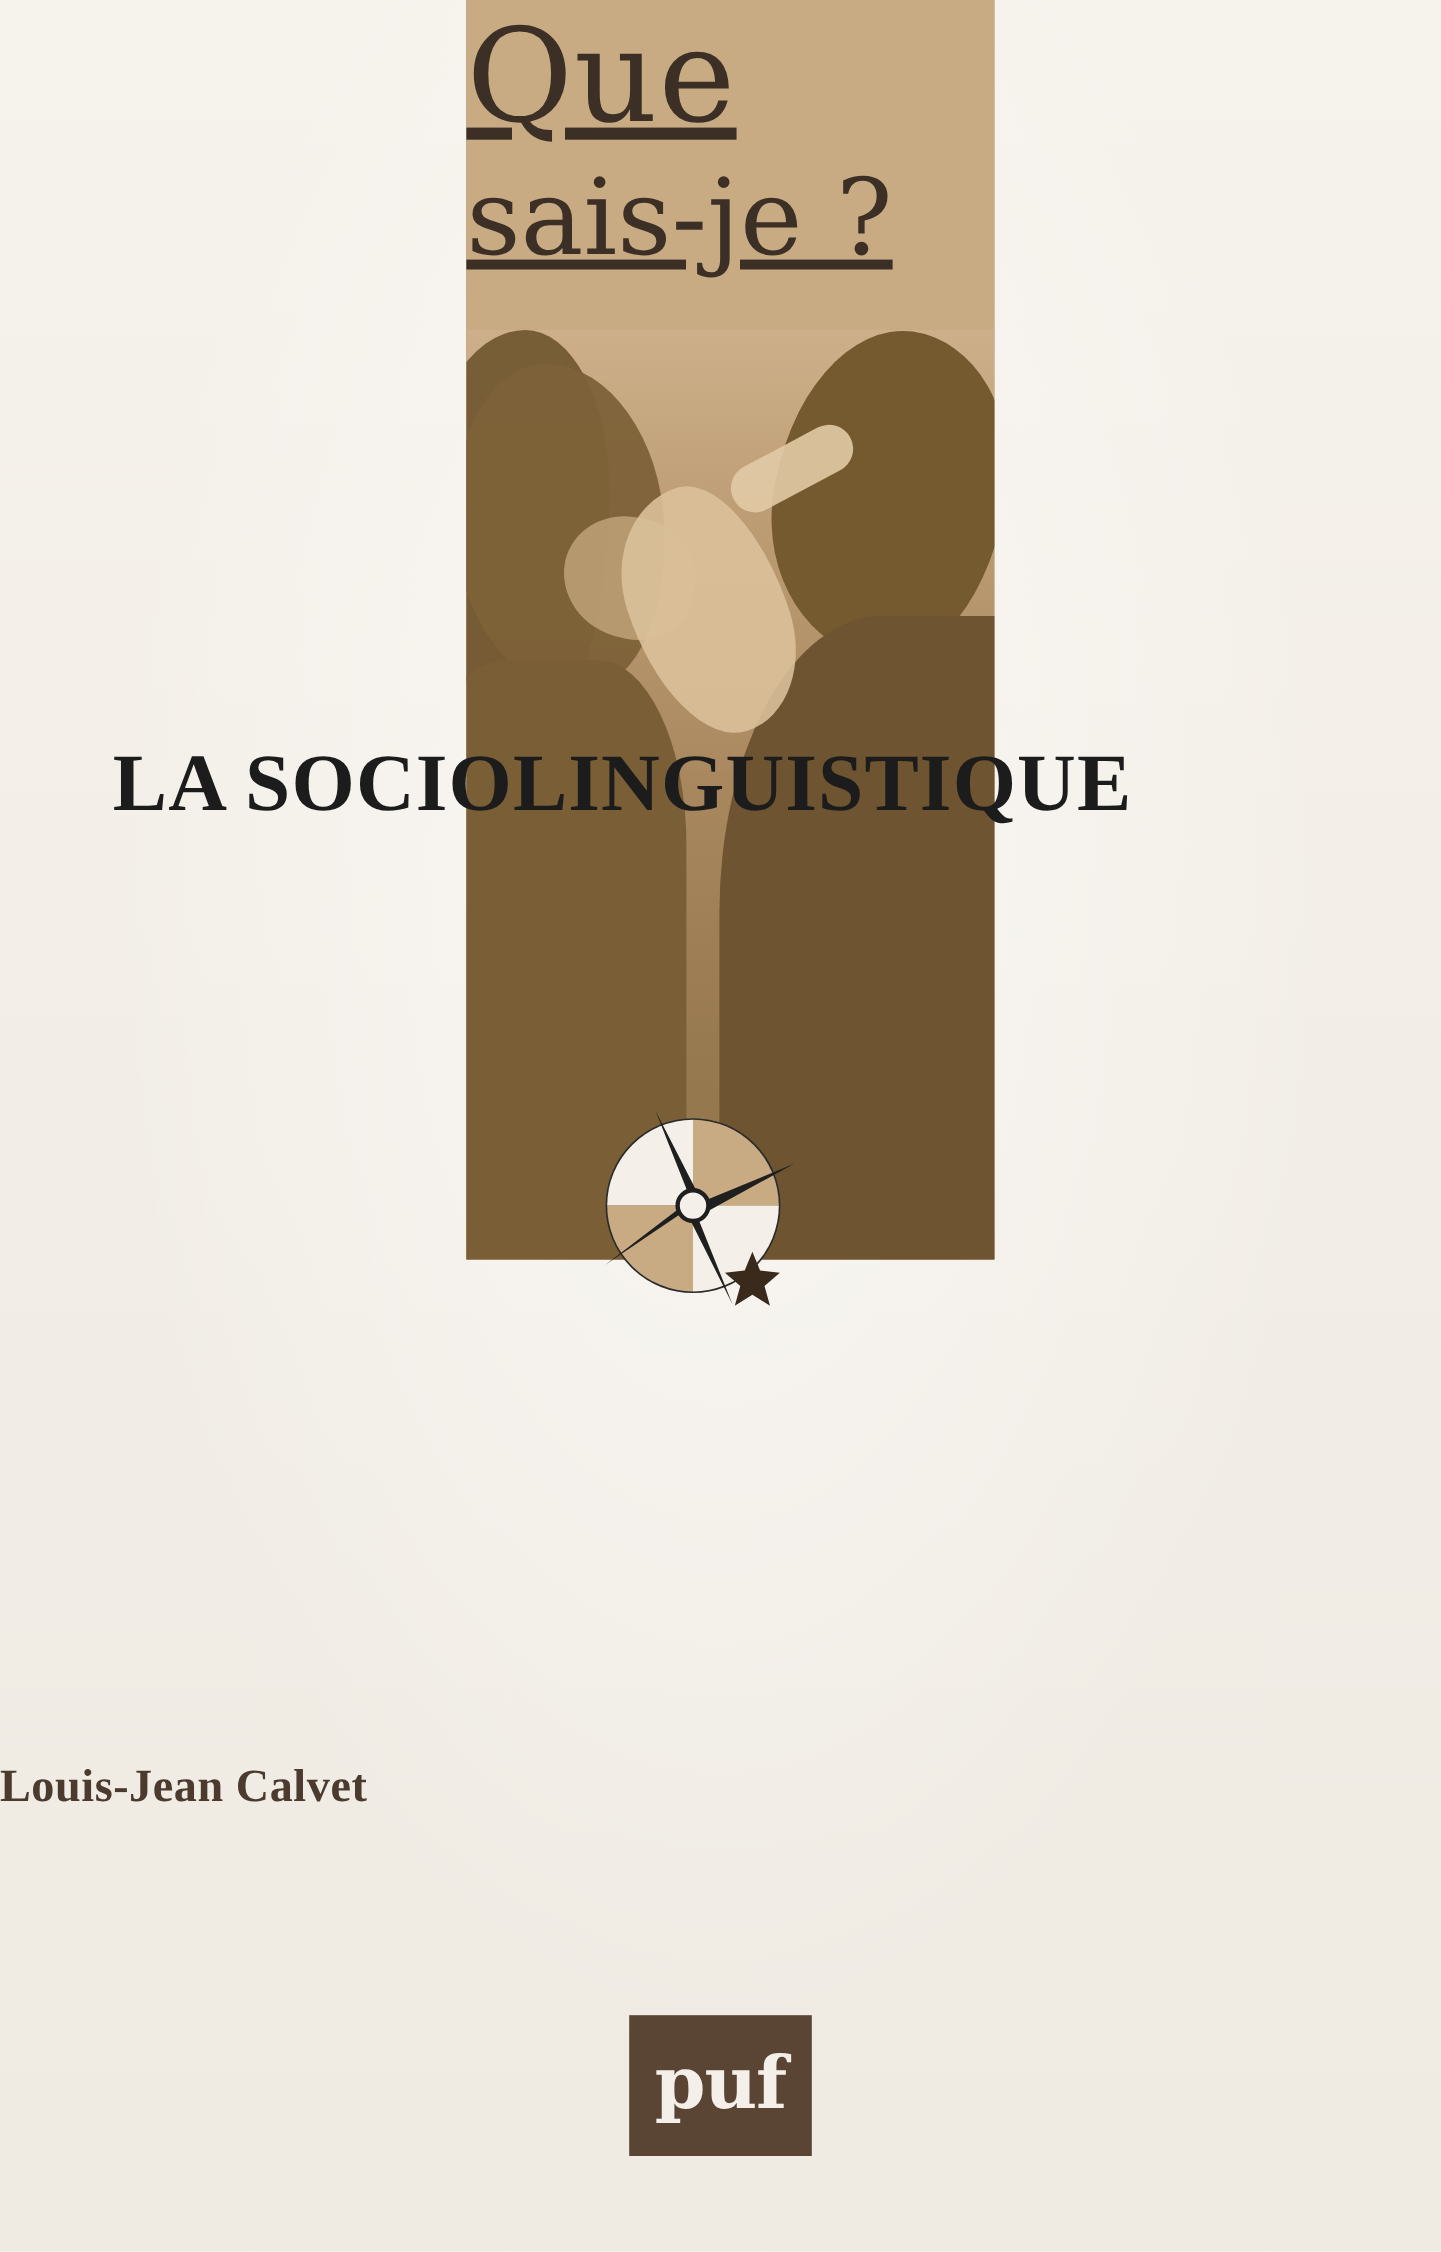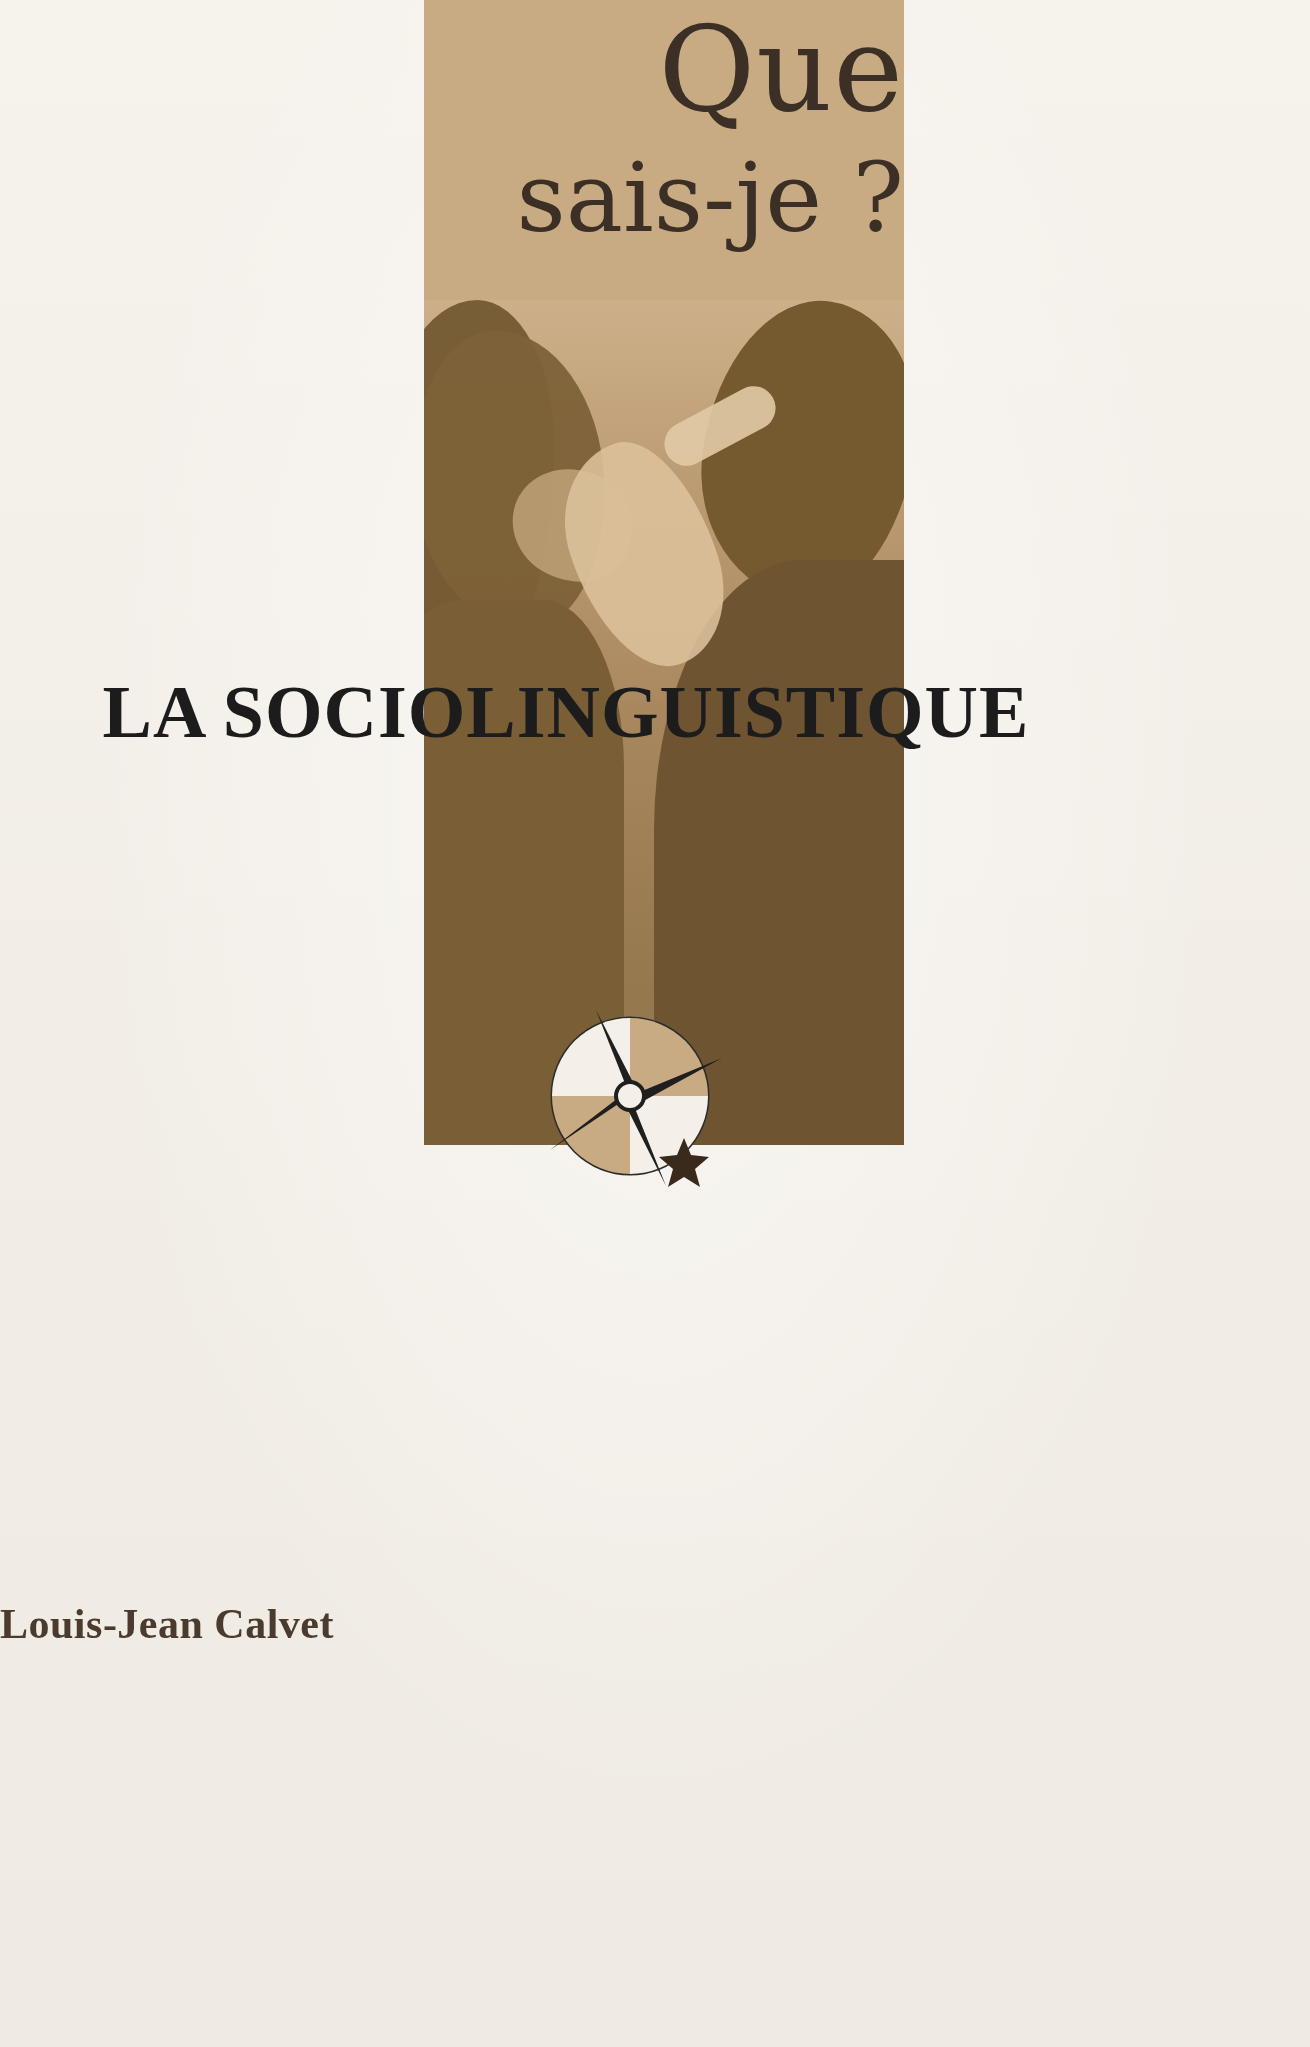--- a/index.html
+++ b/index.html
@@ -145,23 +145,24 @@
     transform: rotate(12deg);
     opacity: 0.75;
   }
 
   
   .qsj {
     position: absolute;
     left: 424px;
     top: 10px;
     width: 480px;
-    text-align: right;
+    text-align: left;
     color: #3b2f26;
     line-height: 1.0;
+    text-decoration: underline;
   }
   .qsj-line1 {
     font-size: 118px;
     letter-spacing: 1px;
     font-family: "DejaVu Serif", serif;
     font-style: normal;
   }
   .qsj-line2 {
     font-size: 96px;
     margin-top: 22px;
@@ -262,13 +263,16 @@
     <path d="M96 96 L188 58 L104 104 Z" fill="#1f1f1f"></path>
     <path d="M96 96 L16 150 L92 92 Z" fill="#1f1f1f"></path>
     <path d="M96 96 L62 10 L104 92 Z" fill="#1f1f1f"></path>
     <path d="M96 96 L132 186 L90 102 Z" fill="#1f1f1f"></path>
     <circle cx="96" cy="96" r="14" fill="#f4f0e9" stroke="#1f1f1f" stroke-width="4"></circle>
     <path d="M150 138 l7 17 18 2 -14 12 5 18 -16 -10 -16 10 5 -18 -14 -12 18 -2 Z" fill="#3a2a1c"></path>
   </svg>
 
   <div class="author">Louis-Jean Calvet</div>
 
+  <div class="puf">
+    <span class="puf-text">puf</span>
+  </div>
 </div>
 
 </body></html>

